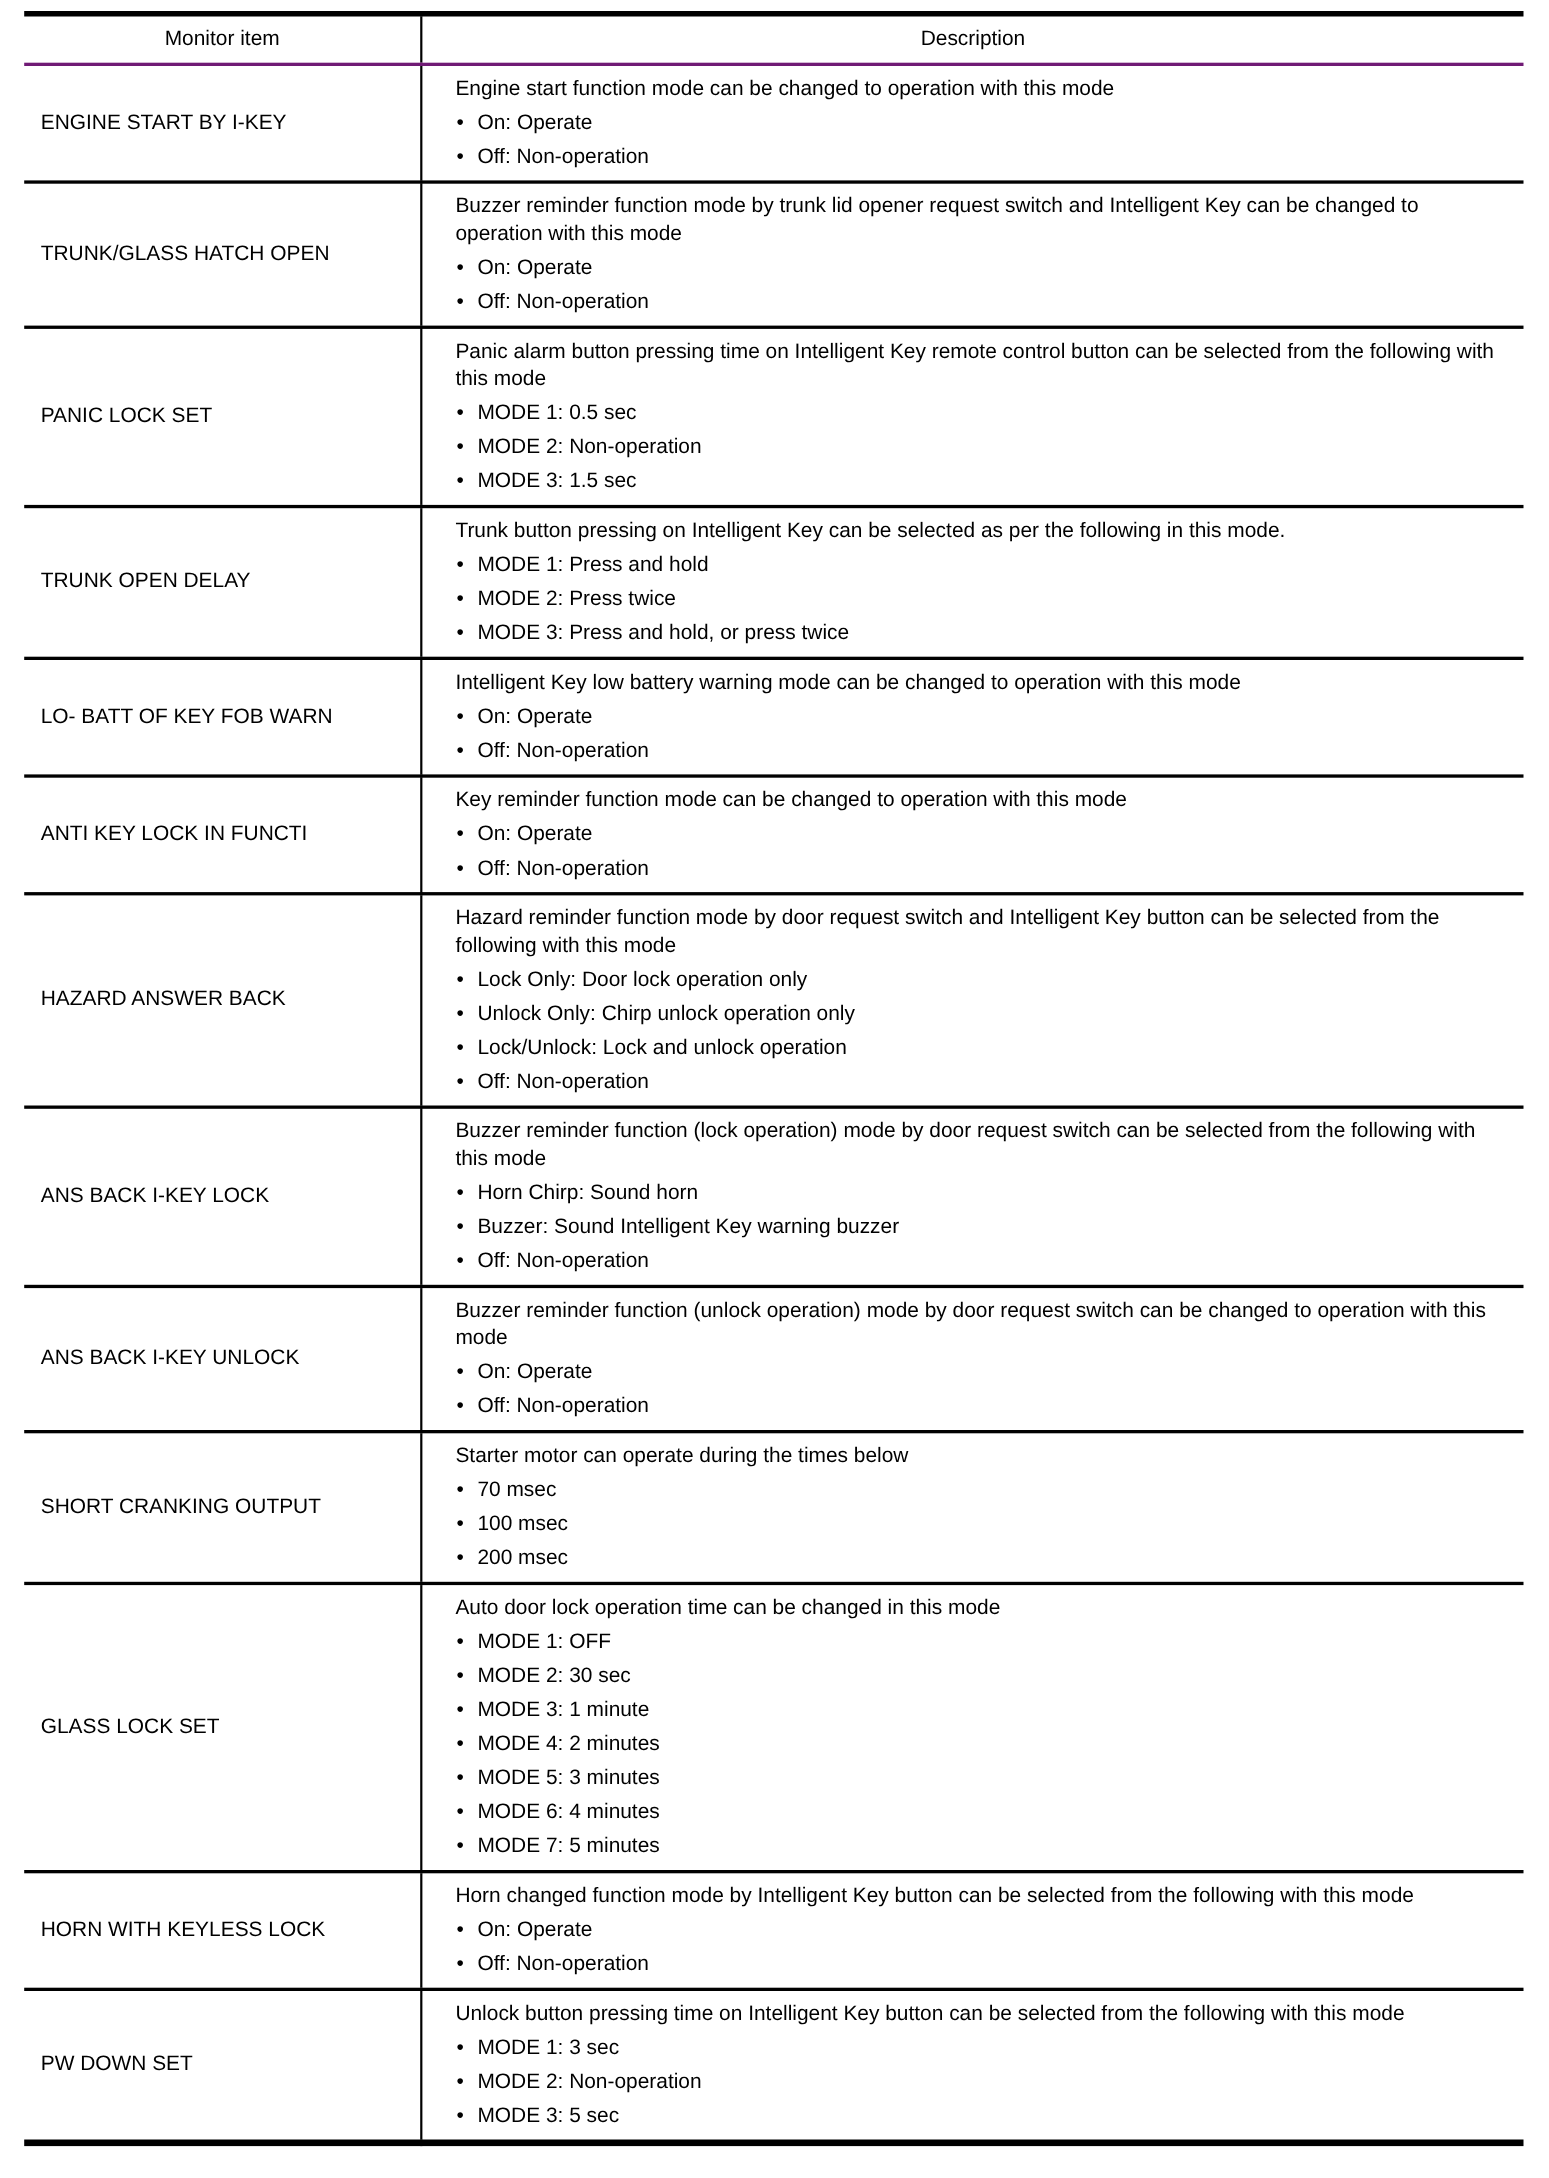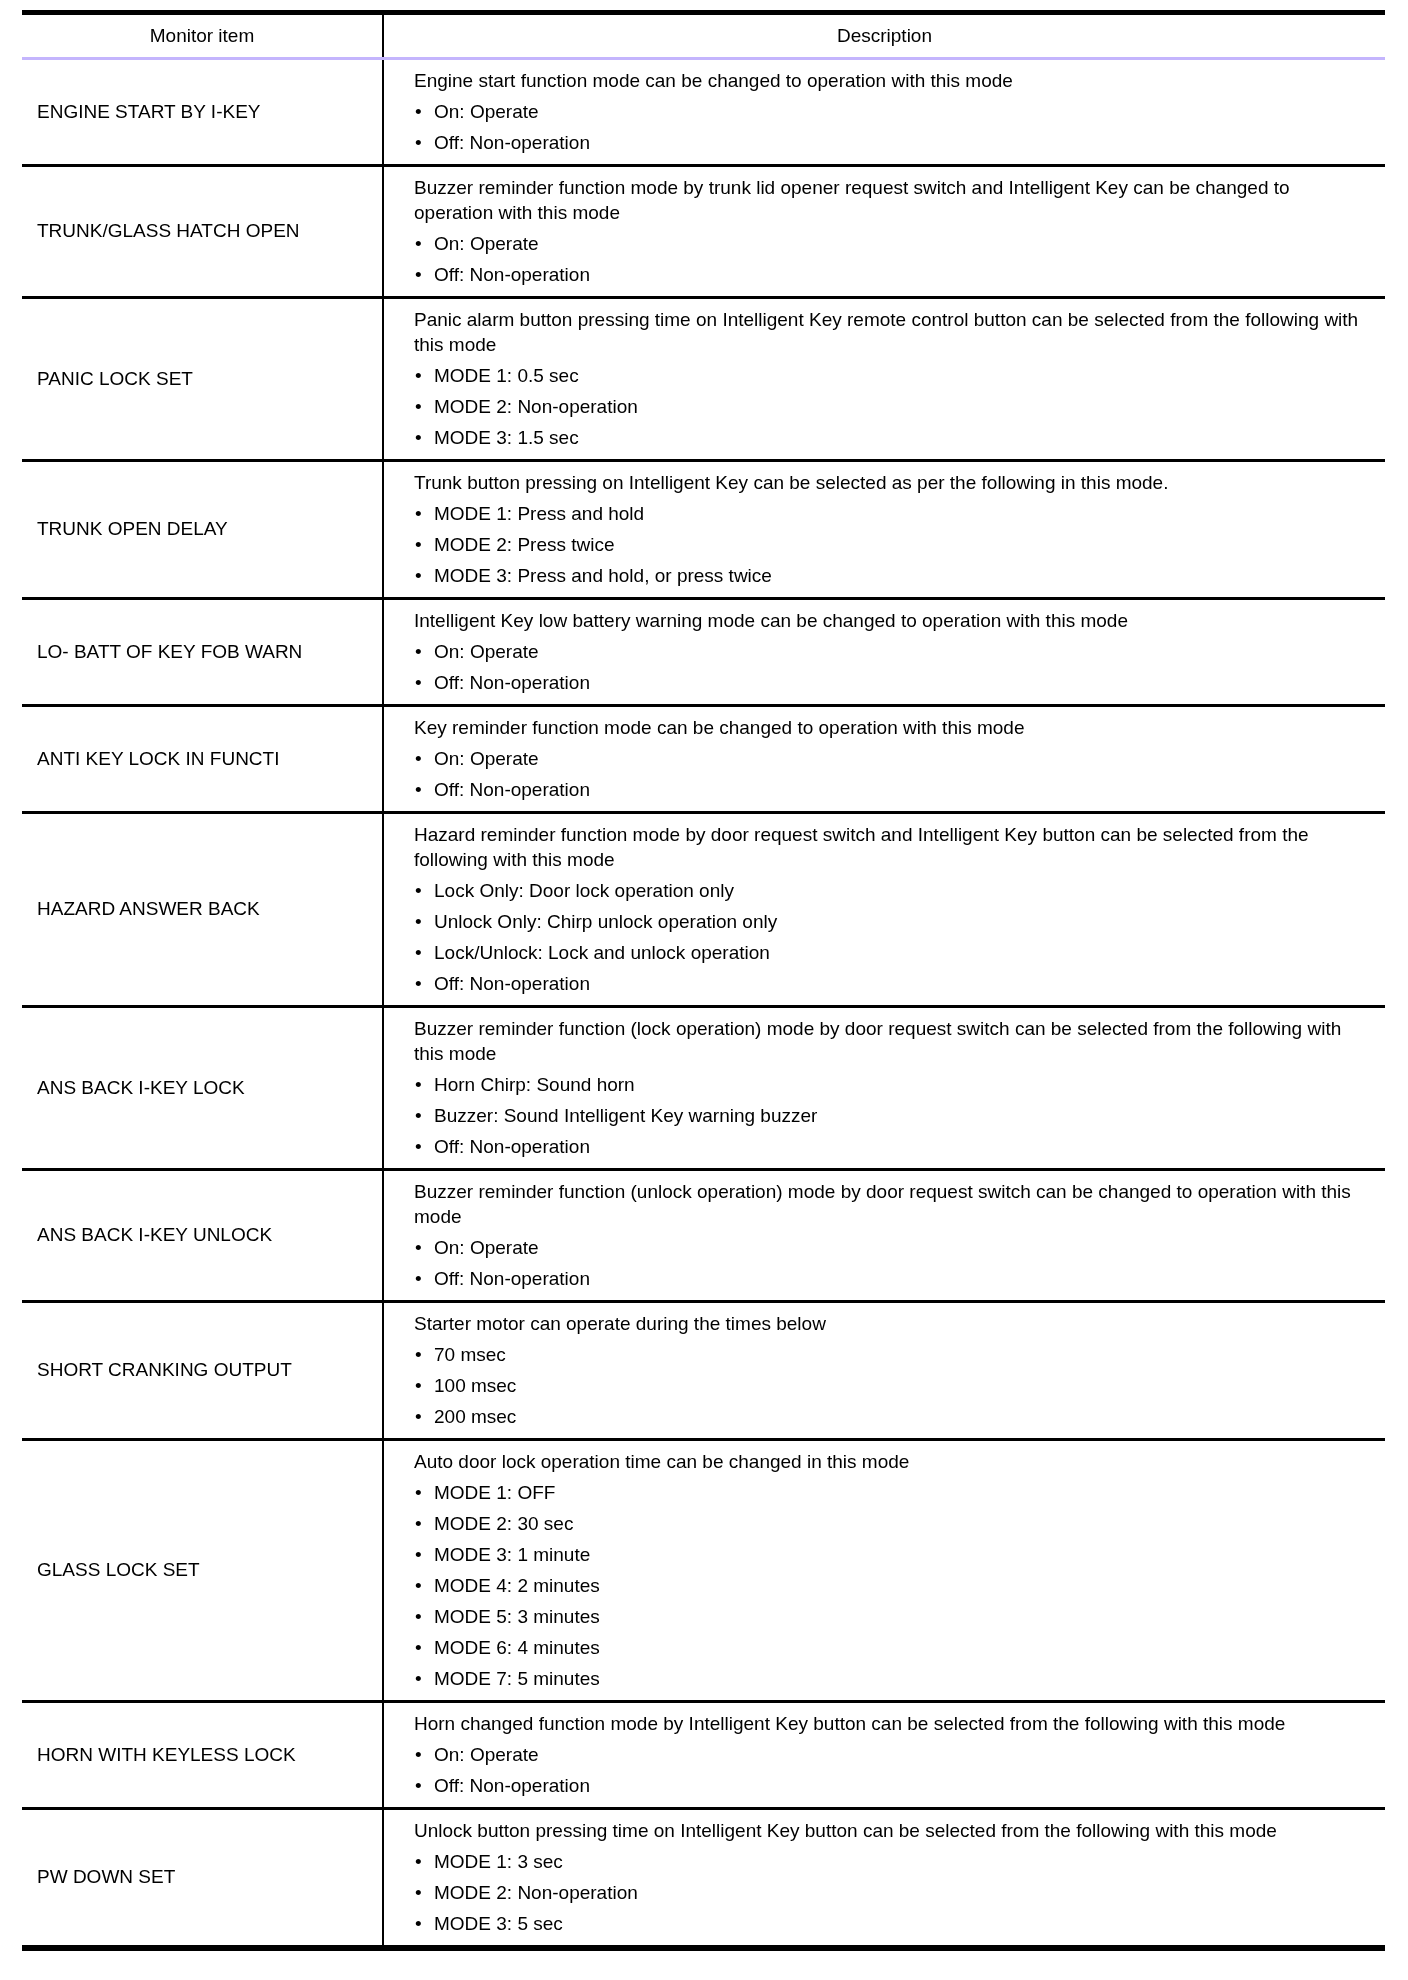--- a/index.html
+++ b/index.html
@@ -24,21 +24,21 @@
   table.monitor-table {
     border-collapse: collapse;
     table-layout: fixed;
     width: 100%;
     border-top: 5px solid #000;
     border-bottom: 6px solid #000;
   }
   col.c-item { width: 361px; }
   col.c-desc { width: auto; }
 
-  thead tr { border-bottom: 3px solid #c4b5fd; }
+  thead tr { border-bottom: 3px solid #701a75; }
   tbody tr { border-bottom: 3px solid #000; }
 
   th {
     font-weight: 400;
     font-size: 19px;
     line-height: 24px;
     padding: 9px 6px;
     text-align: center;
   }
   th.col-item, td.cell-item { border-right: 2px solid #000; }

